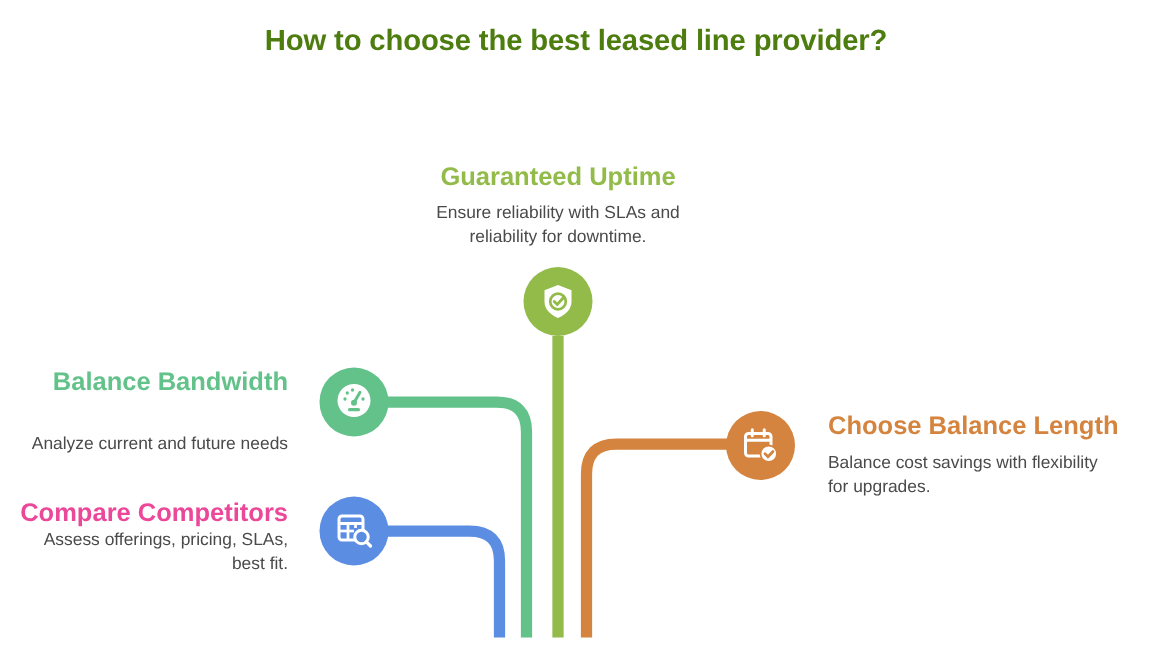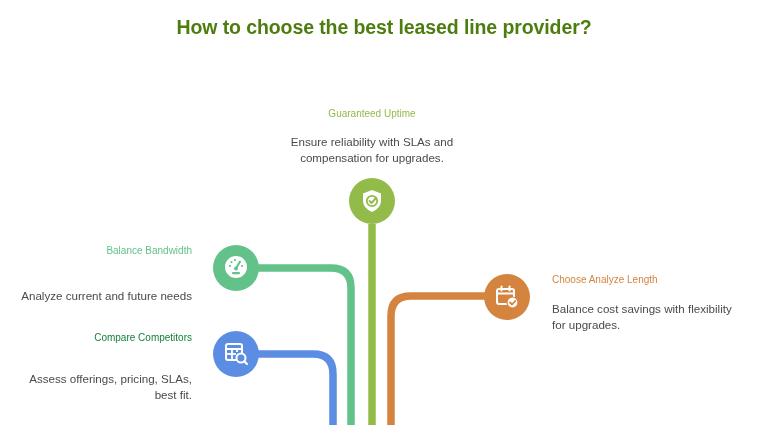--- a/index.html
+++ b/index.html
@@ -11,21 +11,21 @@
     position: absolute; left: 0; width: 768px; top: 16px; text-align: center;
     font-size: 19.5px; font-weight: bold; color: #4d7c0f; letter-spacing: -0.1px;
   }
   .connectors { position: absolute; left: 0; top: 0; width: 768px; height: 448px; }
   .node {
     position: absolute; width: 46px; height: 46px; border-radius: 50%;
     display: flex; align-items: center; justify-content: center;
   }
   .node svg { width: 28px; height: 28px; }
   .heading {
-    position: absolute; font-size: 10px; font-weight: normal; white-space: nowrap;
+    position: absolute; font-size: 17px; font-weight: bold; white-space: nowrap;
   }
   .desc {
     position: absolute; font-size: 11.6px; line-height: 16px; color: #4a4a4a;
   }
   .right { text-align: right; }
   .center { text-align: center; }
 </style>
 </head>
 <body>
 
@@ -38,21 +38,21 @@
   <path d="M258 268 L331 268 Q351 268 351 288 L351 425" stroke="#62c28a" stroke-width="7.5" fill="none"></path>
 
   <path d="M258 354 L313 354 Q333 354 333 374 L333 425" stroke="#5b8de3" stroke-width="7.5" fill="none"></path>
 
   <path d="M486 296 L411 296 Q391 296 391 316 L391 425" stroke="#d4843e" stroke-width="7.5" fill="none"></path>
 </svg>
 
 <div class="heading center" style="left:272px; width:200px; top:108px; color:#92bb49;">Guaranteed Uptime</div>
 <div class="desc center" style="left:262px; width:220px; top:134px;">
   <div>Ensure reliability with SLAs and</div>
-  <div>compensation for upgrades.</div>
+  <div>reliability for downtime.</div>
 </div>
 <div class="node" style="left:349px; top:178px; background:#92bb49;">
   <svg viewBox="0 0 28 28">
     <path d="M14 3 L23 6.5 L23 14 Q23 21 14 25 Q5 21 5 14 L5 6.5 Z" fill="#ffffff"></path>
     <circle cx="14" cy="14" r="5.2" fill="none" stroke="#92bb49" stroke-width="1.8"></circle>
     <path d="M11.5 14 L13.5 16 L18 11" fill="none" stroke="#92bb49" stroke-width="1.9" stroke-linecap="round"></path>
   </svg>
 </div>
 
 <div class="heading right" style="left:0px; width:192px; top:245px; color:#62c28a;">Balance Bandwidth</div>
@@ -65,22 +65,22 @@
     <circle cx="8" cy="12" r="1.1" fill="#62c28a"></circle>
     <circle cx="9.5" cy="8" r="1.1" fill="#62c28a"></circle>
     <circle cx="13" cy="6" r="1.1" fill="#62c28a"></circle>
     <circle cx="20" cy="12" r="1.1" fill="#62c28a"></circle>
     <path d="M14 14.5 L18 7.5" stroke="#62c28a" stroke-width="2" stroke-linecap="round"></path>
     <circle cx="14" cy="14.5" r="2" fill="#62c28a"></circle>
     <rect x="10" y="18" width="8" height="2.2" rx="1" fill="#62c28a"></rect>
   </svg>
 </div>
 
-<div class="heading right" style="left:0px; width:192px; top:332px; color:#15803d;">Compare Competitors</div>
-<div class="desc right" style="left:0px; width:192px; top:371px;">
+<div class="heading right" style="left:0px; width:192px; top:332px; color:#ec4899;">Compare Competitors</div>
+<div class="desc right" style="left:0px; width:192px; top:352px;">
   <div>Assess offerings, pricing, SLAs,</div>
   <div>best fit.</div>
 </div>
 <div class="node" style="left:213px; top:331px; background:#5b8de3;">
   <svg viewBox="0 0 28 28">
     <rect x="4" y="4" width="16" height="16" rx="2" fill="none" stroke="#ffffff" stroke-width="2"></rect>
     <line x1="4" y1="9" x2="20" y2="9" stroke="#ffffff" stroke-width="2"></line>
     <line x1="4" y1="14" x2="14" y2="14" stroke="#ffffff" stroke-width="1.8"></line>
     <line x1="10" y1="9" x2="10" y2="20" stroke="#ffffff" stroke-width="1.8"></line>
     <line x1="15" y1="9" x2="15" y2="12" stroke="#ffffff" stroke-width="1.8"></line>
@@ -92,17 +92,17 @@
 <div class="node" style="left:484px; top:274px; background:#d4843e;">
   <svg viewBox="0 0 28 28">
     <rect x="4" y="6" width="17" height="15" rx="2" fill="none" stroke="#ffffff" stroke-width="2"></rect>
     <line x1="4" y1="10.5" x2="21" y2="10.5" stroke="#ffffff" stroke-width="2"></line>
     <line x1="8.5" y1="3.5" x2="8.5" y2="7.5" stroke="#ffffff" stroke-width="2" stroke-linecap="round"></line>
     <line x1="16.5" y1="3.5" x2="16.5" y2="7.5" stroke="#ffffff" stroke-width="2" stroke-linecap="round"></line>
     <circle cx="19.5" cy="19.5" r="5.5" fill="#ffffff" stroke="#d4843e" stroke-width="1.2"></circle>
     <path d="M17 19.5 L19 21.5 L22.3 18" fill="none" stroke="#d4843e" stroke-width="1.8" stroke-linecap="round"></path>
   </svg>
 </div>
-<div class="heading" style="left:552px; top:274px; color:#d4843e;">Choose Analyze Length</div>
+<div class="heading" style="left:552px; top:274px; color:#d4843e;">Choose Balance Length</div>
 <div class="desc" style="left:552px; width:210px; top:301px;">
   <div>Balance cost savings with flexibility</div>
   <div>for upgrades.</div>
 </div>
 
 </body></html>

